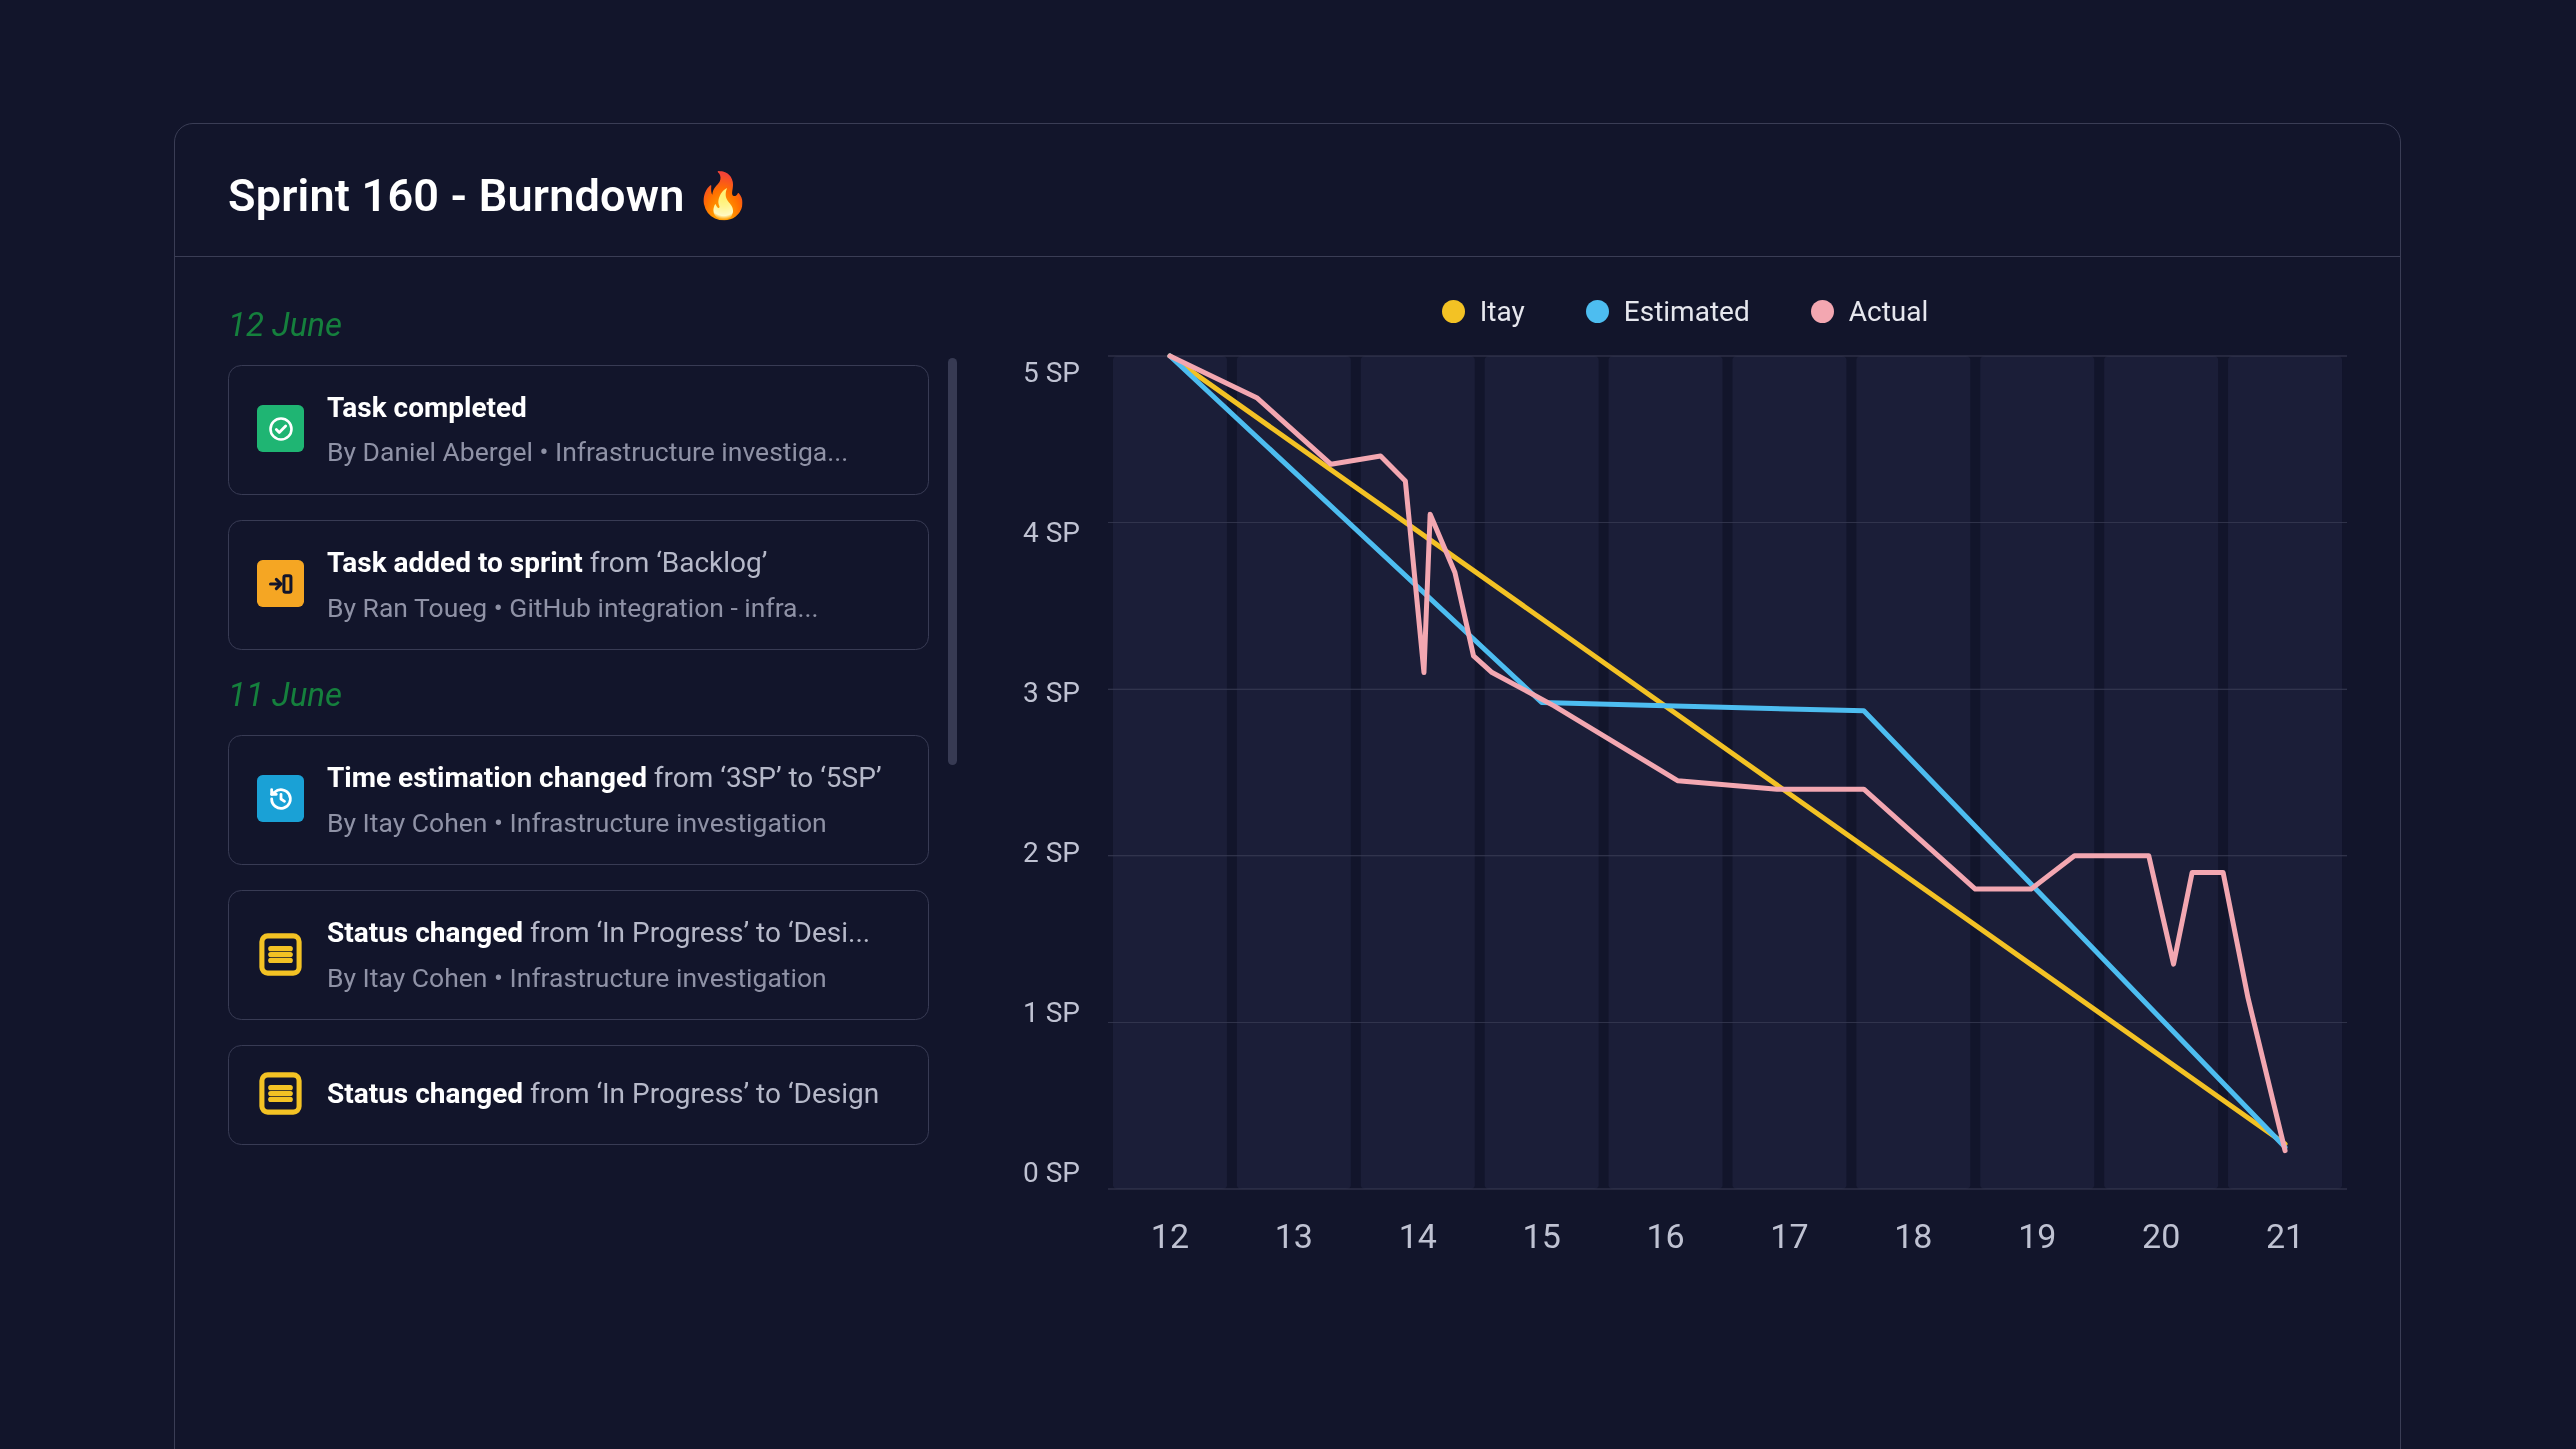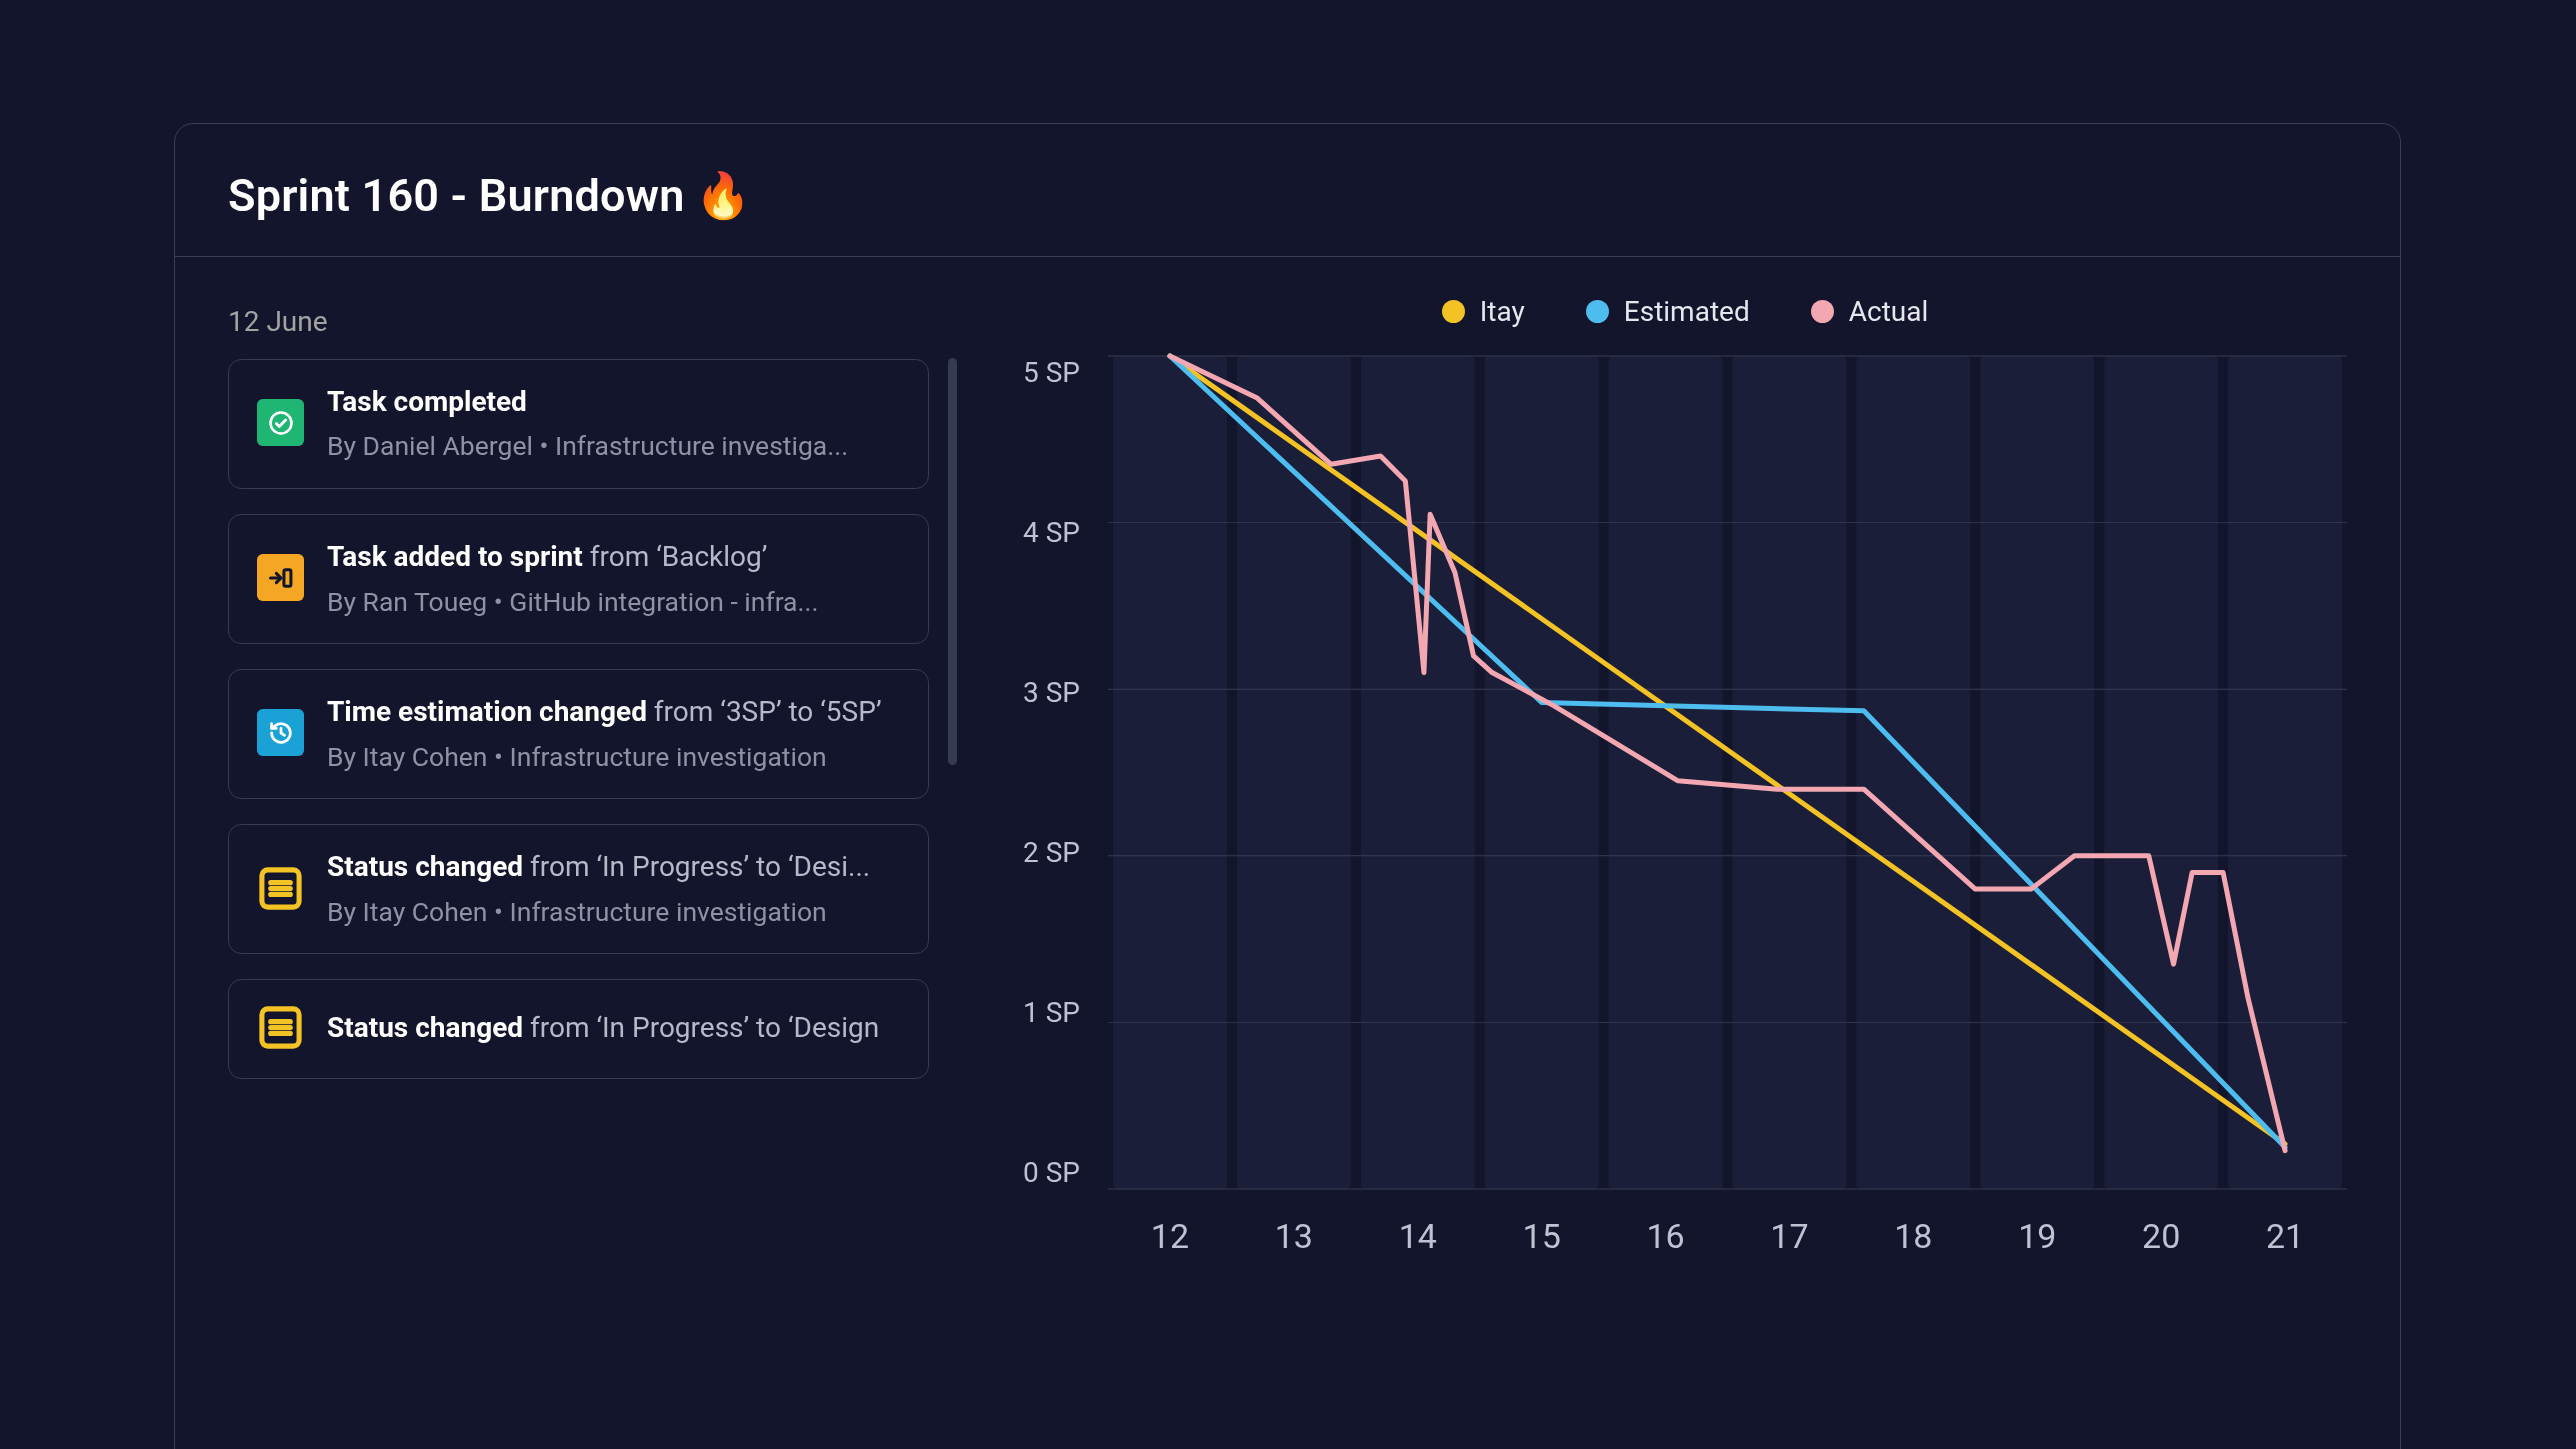--- a/index.html
+++ b/index.html
@@ -56,23 +56,24 @@
   .scrollbar-track {
     position: absolute;
     right: 0;
     top: 63px;
     width: 9.5px;
     height: 407px;
     background: #373a53;
     border-radius: 4.7px;
   }
   .date-label {
-    font-size: 28px;
-    color: #a3a3a3;
+    font-size: 33px;
+    color: #15803d;
     margin: 9.5px 0 21px 0;
+    font-style: italic;
   }
   .card {
     border: 0.9px solid #383b54;
     border-radius: 13.3px;
     padding: 24.6px 28px 26.5px 28px;
     margin-bottom: 24.6px;
     display: flex;
     gap: 23px;
     align-items: center;
   }
@@ -197,20 +198,21 @@
                 <path d="M3 12h8" stroke="#12152b" stroke-width="2.6" stroke-linecap="round"></path>
                 <path d="M8 8l4 4-4 4" fill="none" stroke="#12152b" stroke-width="2.6" stroke-linecap="round" stroke-linejoin="round"></path>
                 <rect x="14.5" y="5" width="6" height="14" rx="1.5" fill="none" stroke="#12152b" stroke-width="2.6"></rect>
               </svg>
             </div>
             <div class="card-text">
               <div class="card-line1"><span class="bold">Task added to sprint</span><span class="rest"> from ‘Backlog’</span></div>
               <div class="card-line2">By Ran Toueg • GitHub integration - infra...</div>
             </div>
           </div>
+          <div class="date-label">11 June</div>
           <div class="card">
             <div class="card-icon icon-blue">
               <svg viewBox="0 0 24 24">
                 <path d="M4 12a8 8 0 1 0 2.5-5.8L4 8" fill="none" stroke="#fff" stroke-width="2.4" stroke-linecap="round" stroke-linejoin="round"></path>
                 <path d="M4 4v4h4" fill="none" stroke="#fff" stroke-width="2.4" stroke-linecap="round" stroke-linejoin="round"></path>
                 <path d="M12 8v4l3 2" fill="none" stroke="#fff" stroke-width="2.4" stroke-linecap="round" stroke-linejoin="round"></path>
               </svg>
             </div>
             <div class="card-text">
               <div class="card-line1"><span class="bold">Time estimation changed</span><span class="rest"> from ‘3SP’ to ‘5SP’</span></div>

